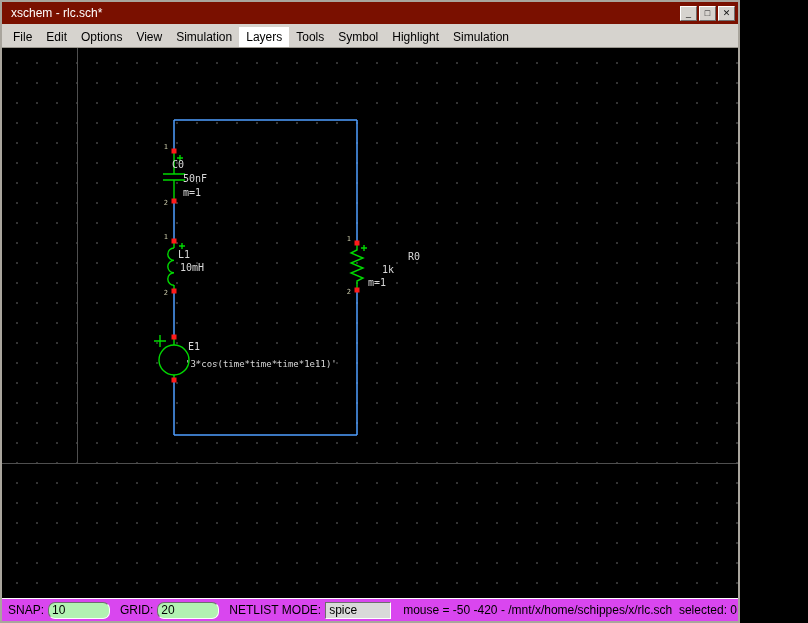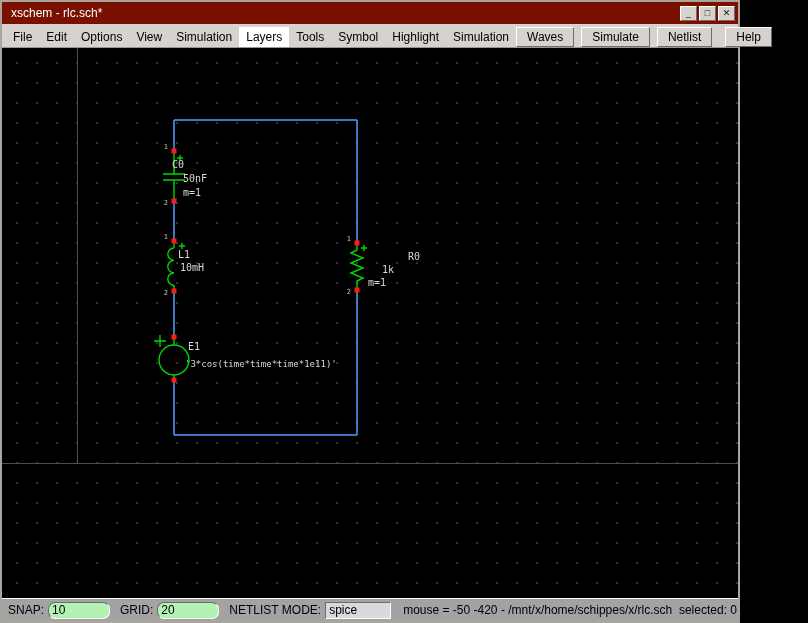--- a/index.html
+++ b/index.html
@@ -31,21 +31,21 @@
   svg.schematic { position:absolute; left:0; top:0; }
   .wire path { stroke:#4f9fff; stroke-width:1.5; fill:none; }
   .sym path, .sym circle { stroke:#00d900; stroke-width:1.4; fill:none; }
   .plus { stroke:#00d900; stroke-width:1.2; fill:none; }
   .pin rect { fill:#ff1a1a; }
   .pinnum { fill:#c8c8a8; font-size:7px; font-family:"DejaVu Sans Mono",monospace; }
   .clabel { position:absolute; color:#d8d8d8; font-family:"DejaVu Sans Mono",monospace; font-size:10px; white-space:nowrap; line-height:1; }
   .clabel.small { font-size:9px; }
 
   
-  .statusbar { height:23px; background:#a3a3a3; display:flex; align-items:center; padding:0 6px;
+  .statusbar { height:23px; background:#d946ef; display:flex; align-items:center; padding:0 6px;
                border-top:1px solid #fff; flex:0 0 auto; }
   .sb-label { font-size:12px; margin-right:4px; white-space:nowrap; }
   .sb-input { height:17px; border:1px solid; border-color:#6e6e6e #fff #fff #6e6e6e; font-size:12px;
               font-family:"Liberation Sans",sans-serif; padding:0 3px; width:62px; }
   .sb-input.green { background:#b2f2b2;border-radius:7px; }
   .sb-input.plain { background:#d9d9d9; width:66px; }
   .mr10 { margin-right:10px; }
   .sb-status { margin-left:12px; font-size:12px; white-space:pre; color:#000; }
 </style>
 </head>
@@ -66,26 +66,20 @@
     <span class="menu-item">File</span>
     <span class="menu-item">Edit</span>
     <span class="menu-item">Options</span>
     <span class="menu-item">View</span>
     <span class="menu-item">Simulation</span>
     <span class="menu-item highlight">Layers</span>
     <span class="menu-item">Tools</span>
     <span class="menu-item">Symbol</span>
     <span class="menu-item">Highlight</span>
     <span class="menu-item">Simulation</span>
-    <span class="toolbar">
-      <button class="tb-btn">Waves</button>
-      <button class="tb-btn">Simulate</button>
-      <button class="tb-btn">Netlist</button>
-      <button class="tb-btn help">Help</button>
-    </span>
   </div>
 
   <div class="canvas">
     <div class="axis-v"></div>
     <div class="axis-h"></div>
 
     <svg class="schematic" width="804" height="550" viewBox="0 0 804 550">
 
       <g class="wire">
         <path d="M172 72 H355 M172 387 H355 M355 72 V195 M355 242 V387 M172 72 V103 M172 153 V193 M172 243 V289 M172 332 V387"></path>

